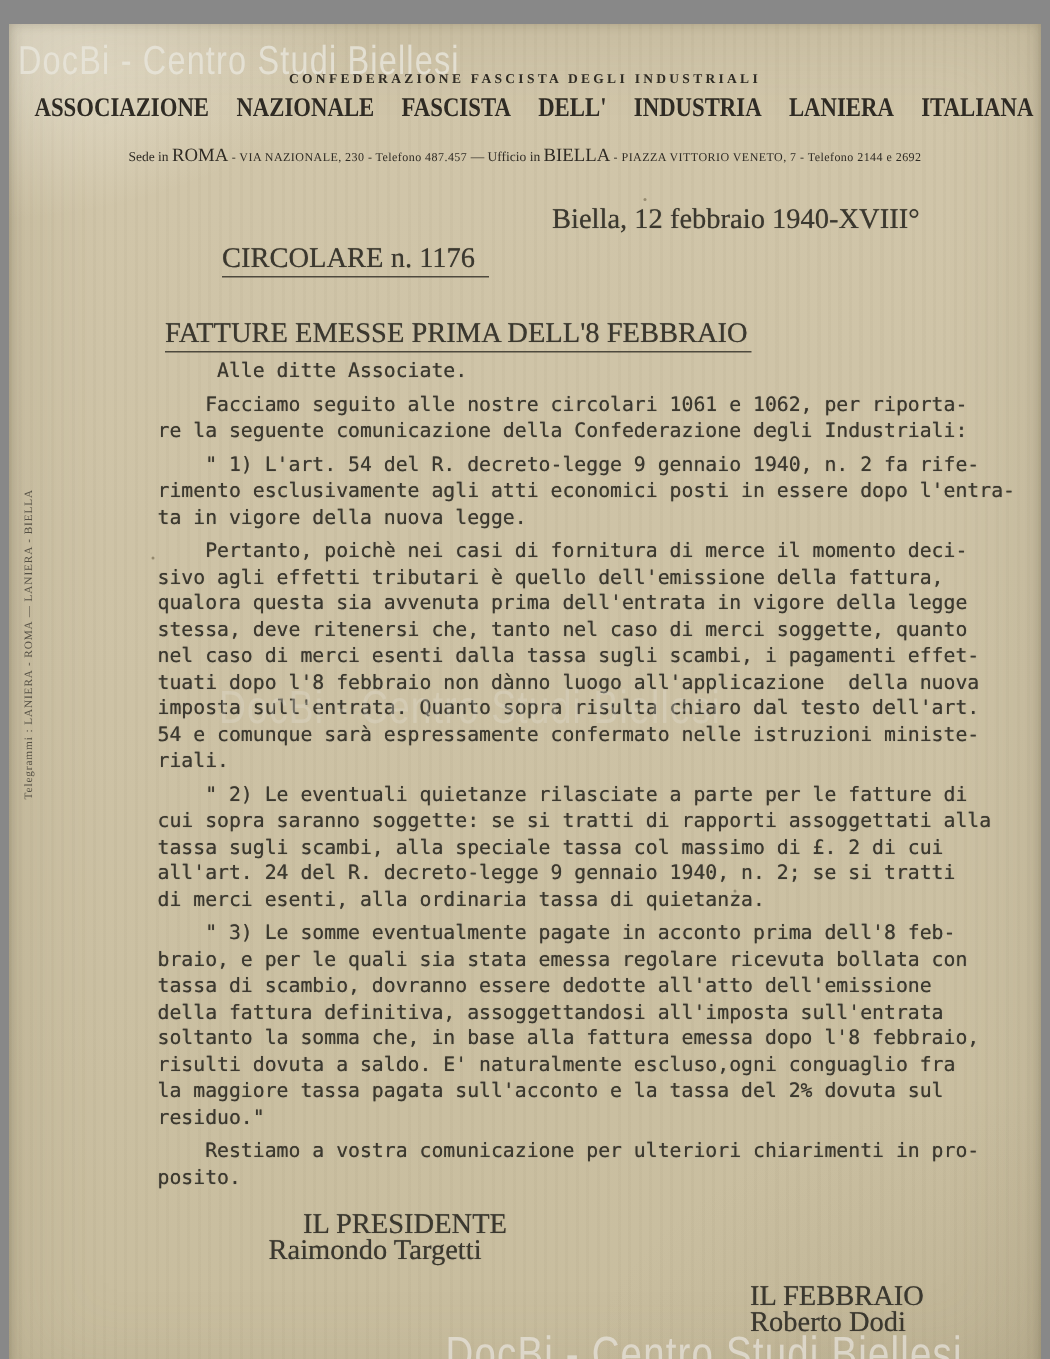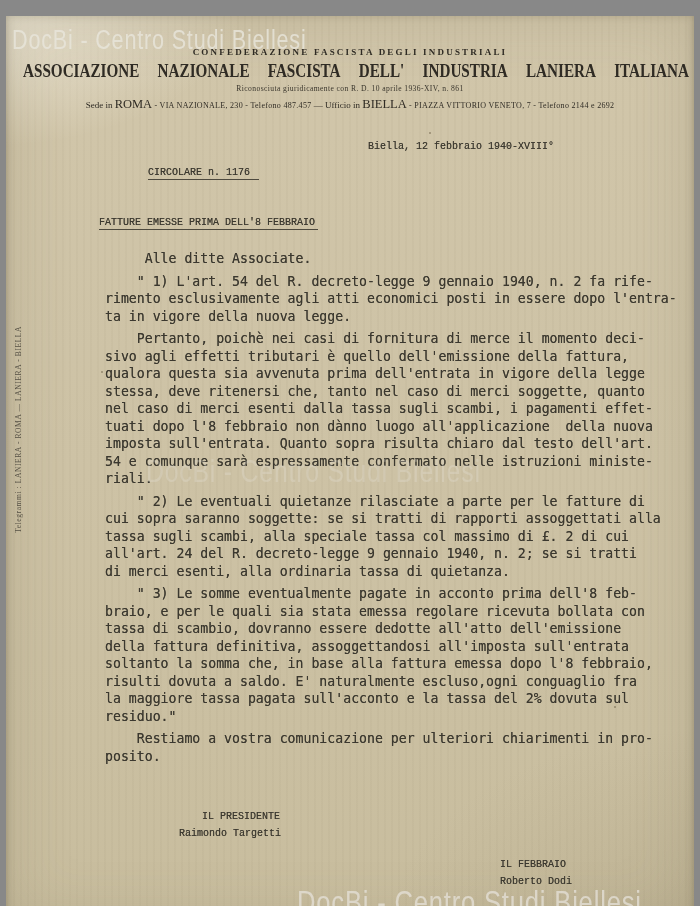--- a/index.html
+++ b/index.html
@@ -38,28 +38,28 @@
     font-size:18px; font-weight:bold; white-space:nowrap;
   }
   .recog-line{ top:68px; text-align:center; font-size:7.6px; letter-spacing:0.4px; color:#39352c;}
   .addr-line{ top:78px; text-align:center; white-space:nowrap; font-weight:normal;}
   .addr-line .s-med{ font-size:9px; }
   .addr-line .s-big{ font-size:12.5px; }
   .addr-line .s-small{ font-size:8px; letter-spacing:0.3px; }
   
   .mono{
     position:absolute; z-index:3;
-    font-family:Liberation Mono, monospace;
-    font-size:10px; line-height:17.5px;
+    font-family:Liberation Serif, serif;
+    font-size:19px; line-height:17.5px;
     color:#3b382f; white-space:pre;
     text-shadow:0 0 0.5px rgba(59,56,47,0.75);
   }
   .u{ border-bottom:1.4px solid rgba(59,56,47,0.88); padding-bottom:1px; padding-right:9px;}
   .u2{ padding-right:3px; }
-  .letter-body{ position:absolute; left:99px; top:234px; z-index:3; }
+  .letter-body{ position:absolute; left:99px; top:223px; z-index:3; }
   .para{
     white-space:pre; margin:0 0 5px 0;
     font-family:"DejaVu Sans Mono", monospace;
     font-size:13.2px; line-height:17.5px;
     color:#3b382f;
     text-shadow:0 0 0.5px rgba(59,56,47,0.75);
   }
   
   .side-note{
     position:absolute; z-index:2;
@@ -81,31 +81,32 @@
   <div class="head conf-line">CONFEDERAZIONE FASCISTA DEGLI INDUSTRIALI</div>
   <div class="head title-row">
       <span>ASSOCIAZIONE</span>
       <span>NAZIONALE</span>
       <span>FASCISTA</span>
       <span>DELL'</span>
       <span>INDUSTRIA</span>
       <span>LANIERA</span>
       <span>ITALIANA</span>
     </div>
-  <div class="head recog-line">Riconosciuta giuridicamente con R. D. 10 aprile 1936-XIV, n. 861</div>
   <div class="head addr-line"><span class="s-med">Sede in </span><span class="s-big">ROMA</span><span class="s-small"> - </span><span class="s-small">VIA NAZIONALE, 230 - Telefono 487.457</span><span class="s-med"> — </span><span class="s-med">Ufficio in </span><span class="s-big">BIELLA</span><span class="s-small"> - </span><span class="s-small">PIAZZA VITTORIO VENETO, 7 - Telefono 2144 e 2692</span></div>
 
   <div class="side-note">Telegrammi : LANIERA - ROMA — LANIERA - BIELLA</div>
 
   <div class="mono" style="left:362px;top:122px;">Biella, 12 febbraio 1940-XVIII°</div>
   <div class="mono" style="left:142px;top:148px;"><span class="u">CIRCOLARE n. 1176</span></div>
-  <div class="mono" style="left:93px;top:198px;"><span class="u u2">FATTURE EMESSE PRIMA DELL'8 FEBBRAIO</span></div>
+  <div class="mono" style="left:104px;top:198px;"><span class="u u2">FATTURE EMESSE PRIMA DELL'8 FEBBRAIO</span></div>
 
   <div class="letter-body">
       <div class="para">     Alle ditte Associate.</div>
+      <div class="para">    Facciamo seguito alle nostre circolari 1061 e 1062, per riporta-
+re la seguente comunicazione della Confederazione degli Industriali:</div>
       <div class="para">    " 1) L'art. 54 del R. decreto-legge 9 gennaio 1940, n. 2 fa rife-
 rimento esclusivamente agli atti economici posti in essere dopo l'entra-
 ta in vigore della nuova legge.</div>
       <div class="para">    Pertanto, poichè nei casi di fornitura di merce il momento deci-
 sivo agli effetti tributari è quello dell'emissione della fattura,
 qualora questa sia avvenuta prima dell'entrata in vigore della legge
 stessa, deve ritenersi che, tanto nel caso di merci soggette, quanto
 nel caso di merci esenti dalla tassa sugli scambi, i pagamenti effet-
 tuati dopo l'8 febbraio non dànno luogo all'applicazione  della nuova
 imposta sull'entrata. Quanto sopra risulta chiaro dal testo dell'art.

